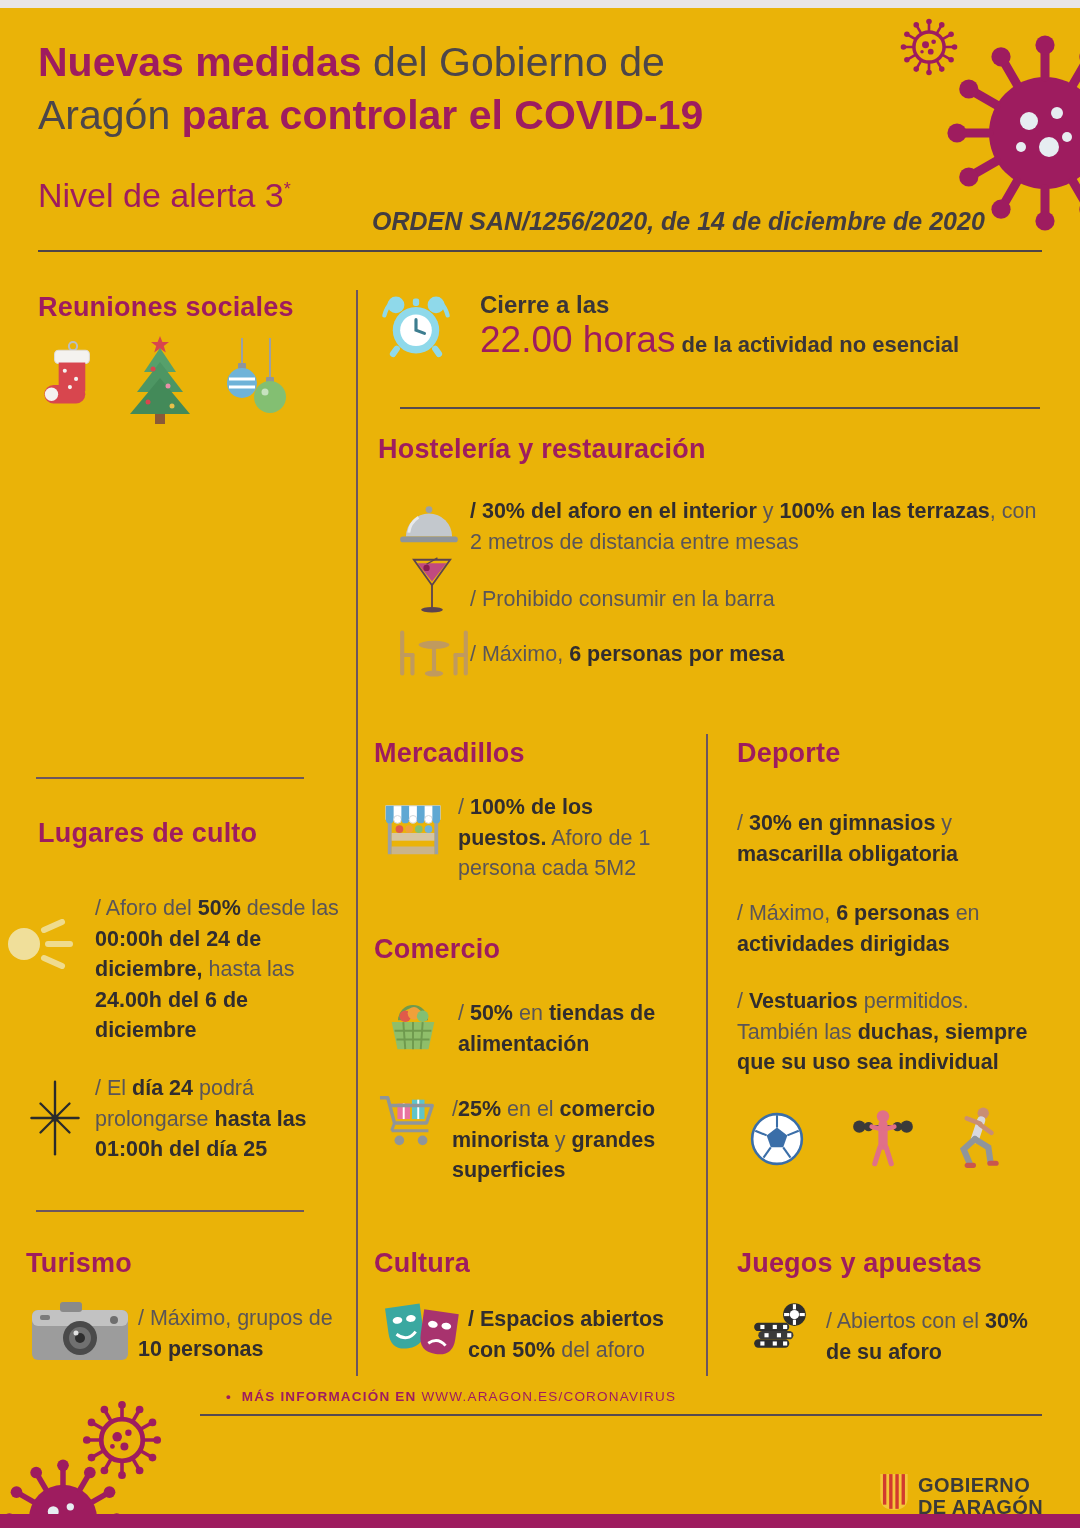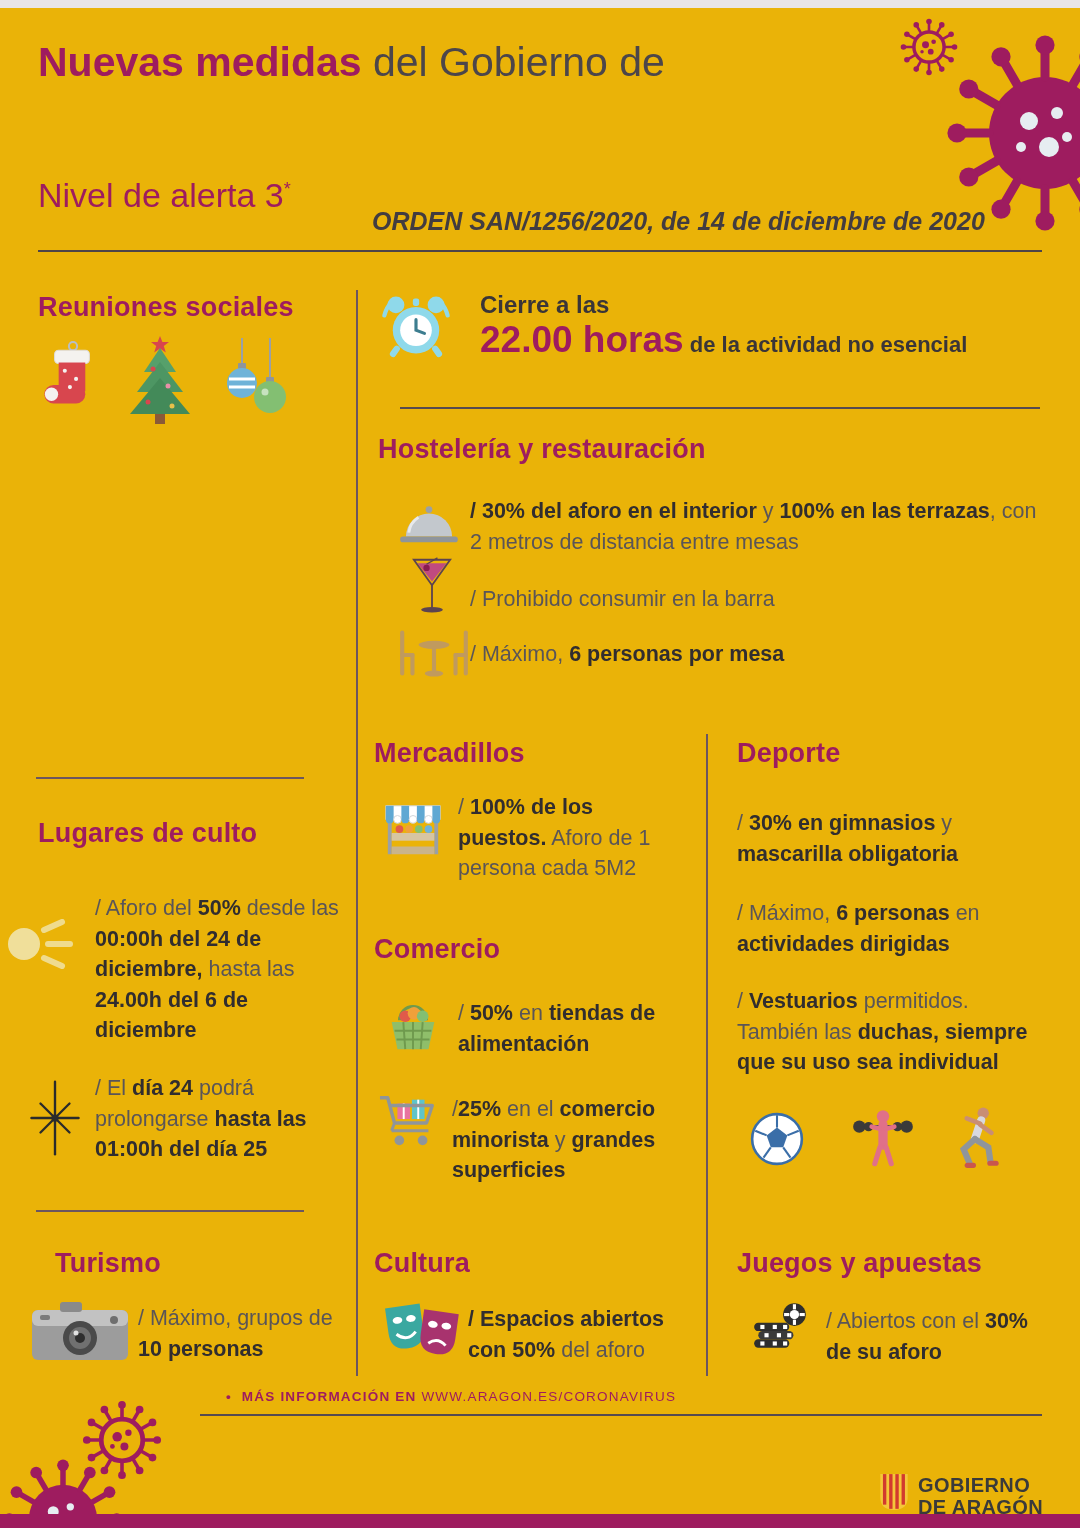--- a/index.html
+++ b/index.html
@@ -11,21 +11,21 @@
   .txt{position:absolute;font-size:21.5px;line-height:1.42;color:#5a5558}
   .txt b{color:#312d2f;font-weight:700}
   .rule{position:absolute;height:2px;background:#6b5660}
   .vrule{position:absolute;width:2px;background:#6b5660}
   .title{position:absolute;left:38px;top:28px;font-size:41px;line-height:1.3;color:#4c464a;font-weight:400;white-space:nowrap}
   .title .mg{color:#9e1c5f;font-weight:700}
   .alert{position:absolute;left:38px;top:168px;font-size:34px;color:#9e1c5f;font-weight:400}
   .alert sup{font-size:18px}
   .order{position:absolute;left:372px;top:199px;font-size:25px;font-style:italic;font-weight:700;color:#423c40}
   .close-l1{font-size:24px;font-weight:700;color:#3a3538}
-  .close-l2 .time{font-size:37px;font-weight:700;color:#9e1c5f}
+  .close-l2 .time{font-size:37px;font-weight:400;color:#9e1c5f}
   .close-l2 .rest{font-size:22px;font-weight:700;color:#3a3538}
   .info{position:absolute;left:226px;top:1381px;font-size:13.5px;letter-spacing:1.2px;color:#9e1c5f;font-weight:600;white-space:nowrap}
   .info b{font-weight:400}
   .logo-text{position:absolute;left:918px;top:1466px;font-size:20px;font-weight:700;line-height:1.1;color:#3a3a3a;letter-spacing:.4px}
   svg{display:block}
 </style>
 </head>
 <body>
 
 <svg width="0" height="0" style="position:absolute">
@@ -60,20 +60,21 @@
           <circle cx="88.1" cy="28" r="4.8"></circle>
       </g>
     </g>
   </defs>
 </svg>
 
 <div id="page">
 
   <div class="title">
     <div><span class="mg">Nuevas medidas</span><span> del Gobierno de</span></div>
+    <div><span>Aragón </span><span class="mg">para controlar el COVID-19</span></div>
   </div>
 
   <div class="alert"><span>Nivel de alerta 3</span><sup>*</sup></div>
   <div class="order">ORDEN SAN/1256/2020, de 14 de diciembre de 2020</div>
 
   <div class="rule" style="left:38px;top:242px;width:1004px;background:#4d4449"></div>
 
   <svg class="abs" style="left:900px;top:10px;width:58px;height:58px" viewBox="0 0 100 100">
     <circle cx="50" cy="50" r="26" fill="none" stroke="#9e1c5f" stroke-width="6"></circle>
     <use href="#vspikes"></use>
@@ -152,21 +153,21 @@
         <line x1="6" y1="42" x2="58" y2="42"></line>
       <line x1="16" y1="26" x2="48" y2="58"></line>
         <line x1="48" y1="26" x2="16" y2="58"></line>
     </g>
     <circle cx="32" cy="42" r="4" fill="#2b2b2b"></circle>
   </svg>
   <div class="txt" style="left:95px;top:1065px;width:240px">/ El <b>día 24</b> podrá prolongarse <b>hasta las 01:00h del día 25</b></div>
 
   <div class="rule" style="left:36px;top:1202px;width:268px"></div>
 
-  <div class="sec-title" style="left:55px;top:1240px">Turismo</div>
+  <div class="sec-title" style="left:26px;top:1240px">Turismo</div>
   <svg class="abs" style="left:30px;top:1290px;width:100px;height:66px" viewBox="0 0 100 66">
     <rect x="2" y="12" width="96" height="50" rx="6" fill="#9c9c9c"></rect>
     <rect x="2" y="12" width="96" height="16" rx="6" fill="#c2c2c2"></rect>
     <rect x="30" y="4" width="22" height="10" rx="3" fill="#8a8a8a"></rect>
     <circle cx="50" cy="40" r="17" fill="#4a4a4a"></circle>
       <circle cx="50" cy="40" r="11" fill="#707070"></circle>
       <circle cx="50" cy="40" r="5" fill="#2e2e2e"></circle>
     <circle cx="46" cy="35" r="2.5" fill="#ffffff" opacity=".8"></circle>
     <circle cx="84" cy="22" r="4" fill="#6e6e6e"></circle>
       <rect x="10" y="17" width="10" height="5" rx="2" fill="#7c7c7c"></rect>

